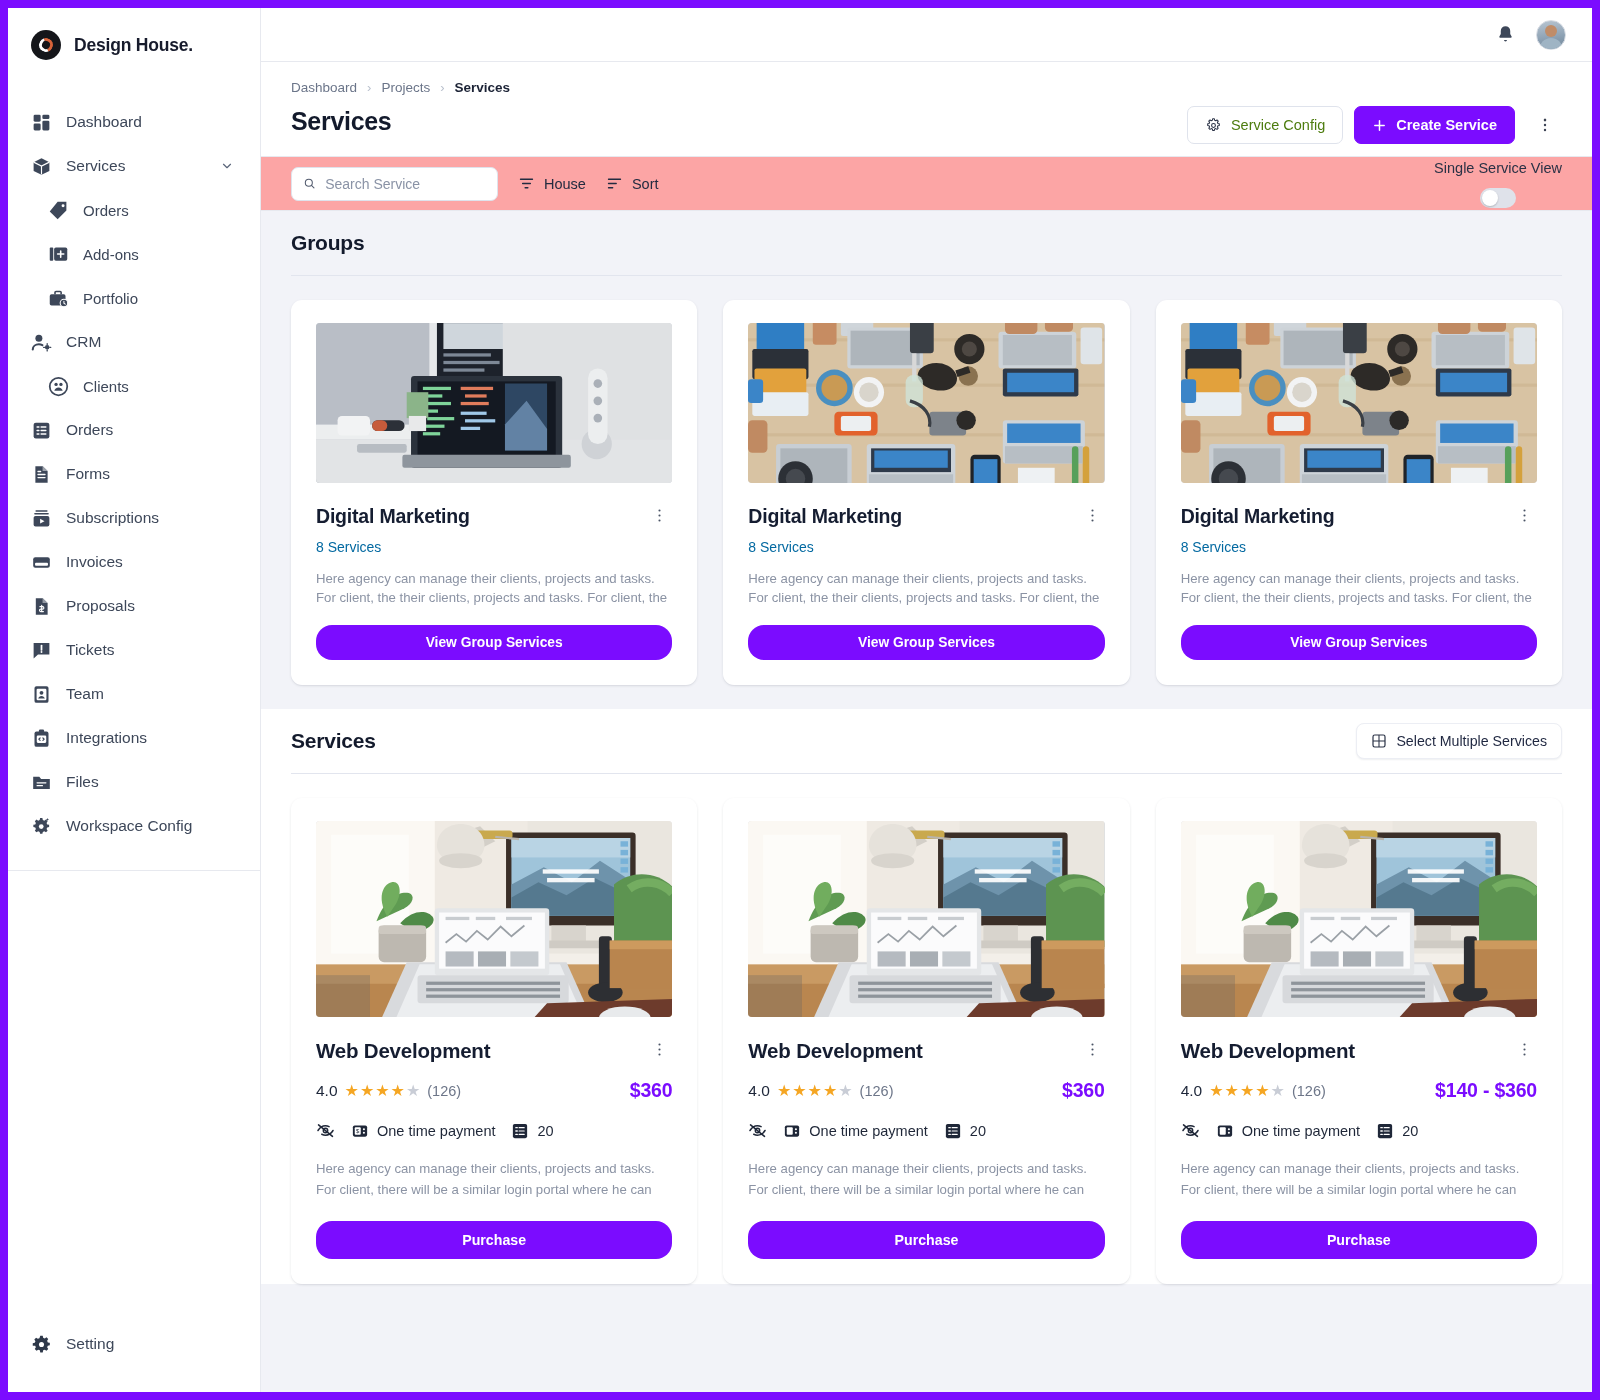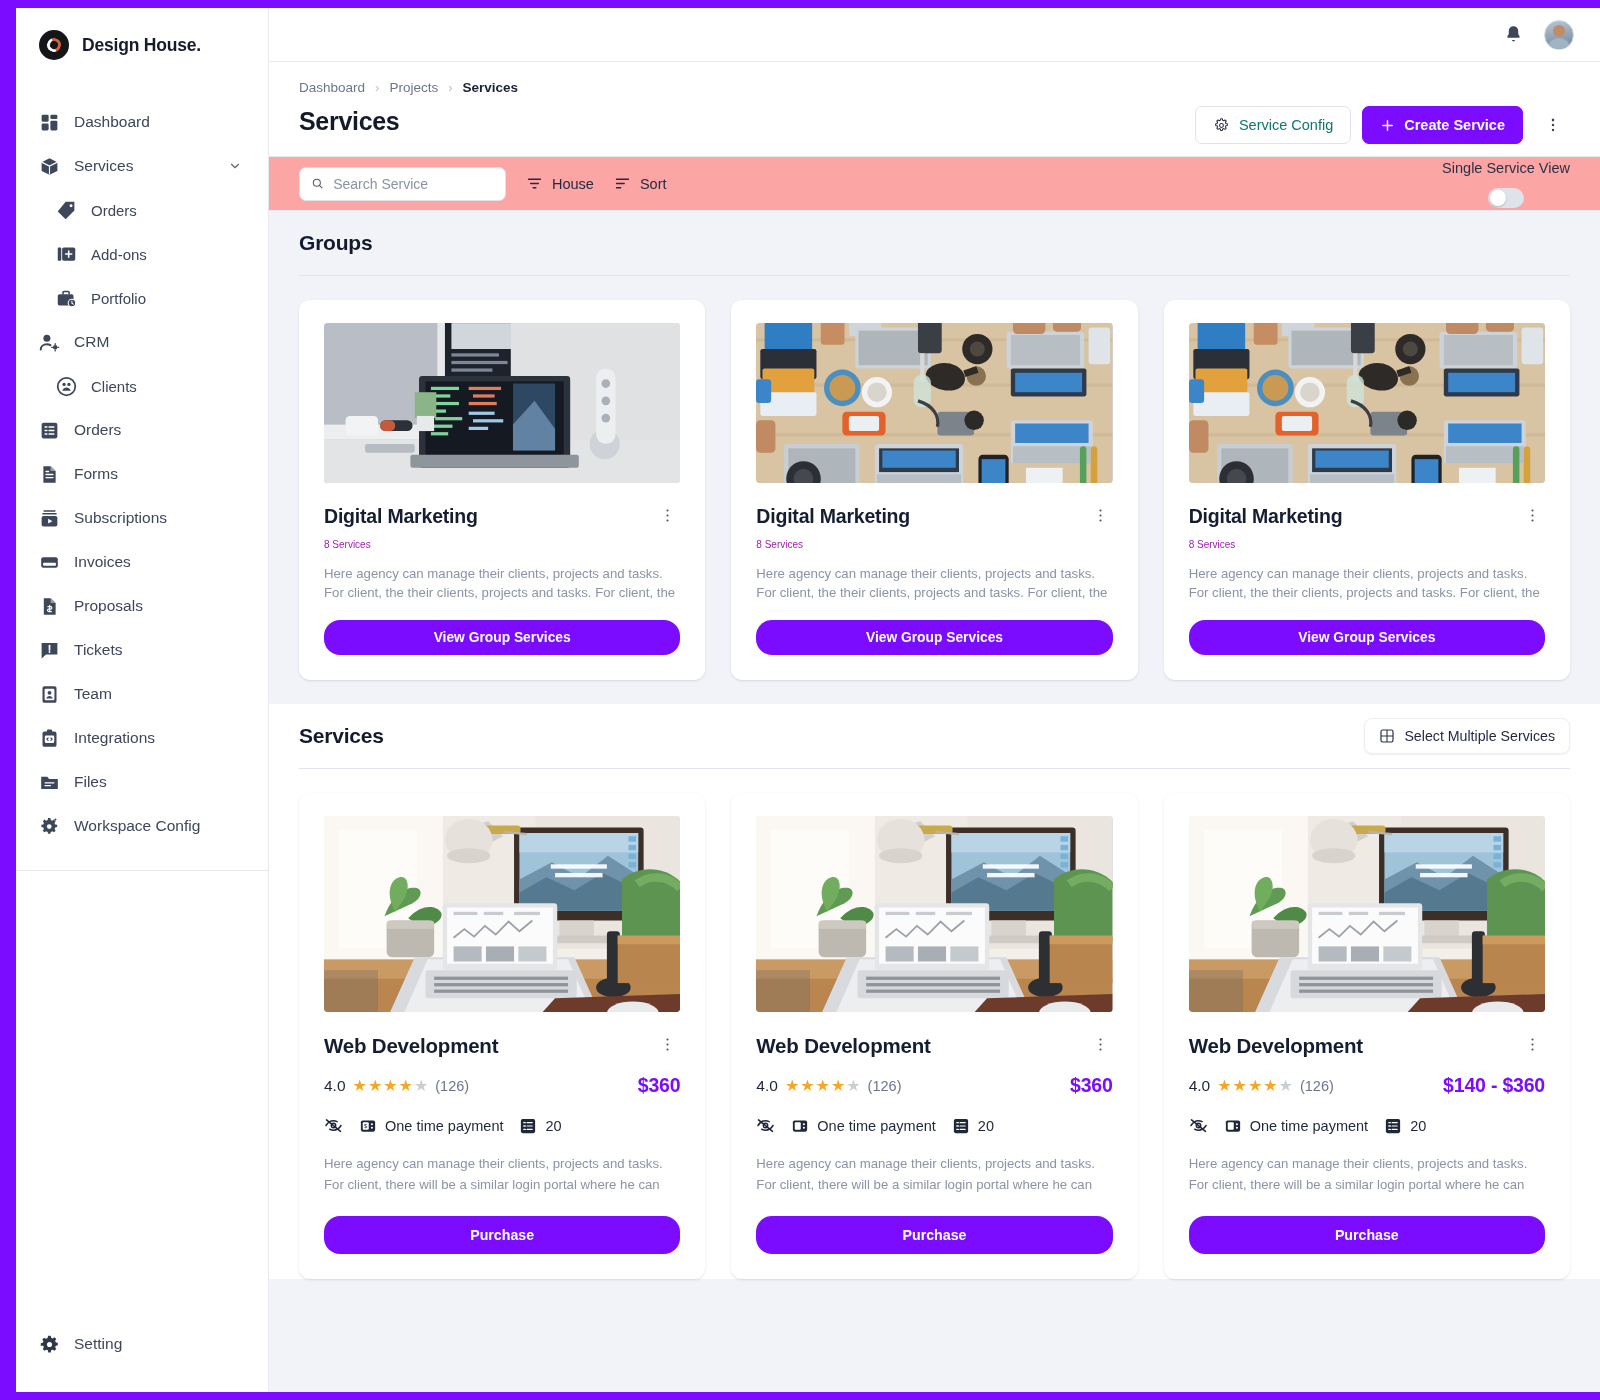--- a/index.html
+++ b/index.html
@@ -5,21 +5,21 @@
   * { box-sizing: border-box; margin: 0; padding: 0; }
   html, body { width: 1600px; height: 1400px; }
   body {
     font-family: "Liberation Sans", sans-serif;
     background: #7B0CFF;
     color: #1f2937;
     overflow: hidden;
   }
   .frame {
     position: absolute;
-    left: 16px; top: 8px;
+    left: 8px; top: 8px;
     width: 1584px; height: 1384px;
     background: #ffffff;
     display: flex;
     overflow: hidden;
   }
 
   
   .sidebar {
     width: 253px;
     flex: 0 0 253px;
@@ -111,21 +111,21 @@
     margin-top: 12px; padding-bottom: 20px; letter-spacing: -0.3px;
   }
   .header-actions {
     position: absolute; right: 28px; top: 44px;
     display: flex; align-items: center; gap: 11px;
   }
   .btn {
     display: inline-flex; align-items: center; justify-content:center; gap: 9px;
     height: 38px; padding: 0 17px;
     border-radius: 7px; font-size: 14.5px; cursor: pointer;
-    border: 1px solid #dfe3ec; background: #fff; color: #0f766e;
+    border: 1px solid #dfe3ec; background: #fff; color: #4d7c0f;
     white-space: nowrap;
   }
   .btn.primary {
     background: #7B0CFF; border-color: #7B0CFF; color: #ffffff; font-weight: bold;
   }
   .btn.icon-only { width: 38px; padding: 0; border-color: transparent; }
   .toolbar {
     background: #fca5a5;
     border-bottom: 1px solid #e7e9ef;
     height: 54px;
@@ -194,21 +194,21 @@
     width: 100%; height: 160px; border-radius: 4px;
     overflow: hidden; position: relative; background: #cfd5dd;
   }
   .card-img svg { display:block; width: 100%; height: 100%; }
   .card-title-row {
     display: flex; align-items: flex-start; justify-content: space-between;
     margin-top: 22px; gap: 8px;
   }
   .card-title { font-size: 19.5px; font-weight: bold; color: #151d31; letter-spacing: -0.2px; }
   .kebab { cursor:pointer; padding: 2px 4px; flex:0 0 auto; }
-  .card-sub { font-size: 10px; color: #a21caf; margin-top: 9px; }
+  .card-sub { font-size: 14px; color: #0369a1; margin-top: 9px; }
   .card-desc {
     font-size: 13.2px; line-height: 1.45; color: #8b93a4;
     margin-top: 14px;
     display: -webkit-box; -webkit-line-clamp: 3; -webkit-box-orient: vertical;
     overflow: hidden; max-height: 58px;
   }
   .card-btn {
     margin-top: 18px; width: 100%; height: 35px;
     background: #7B0CFF; color: #fff; border: none; border-radius: 16px;
     font-size: 13.8px; font-weight: bold; cursor: pointer;

